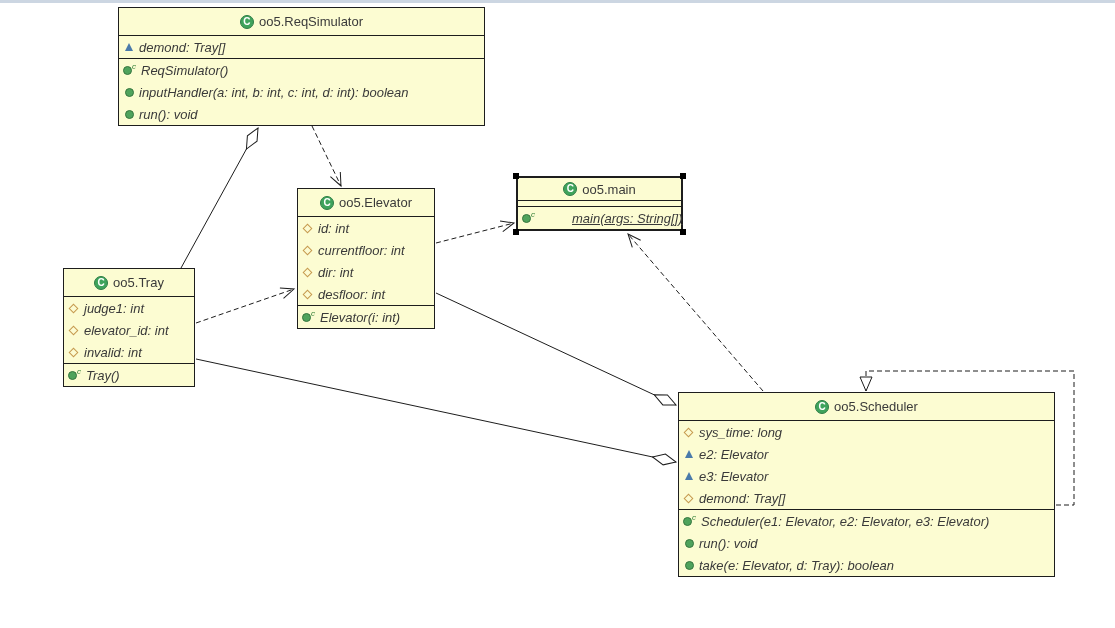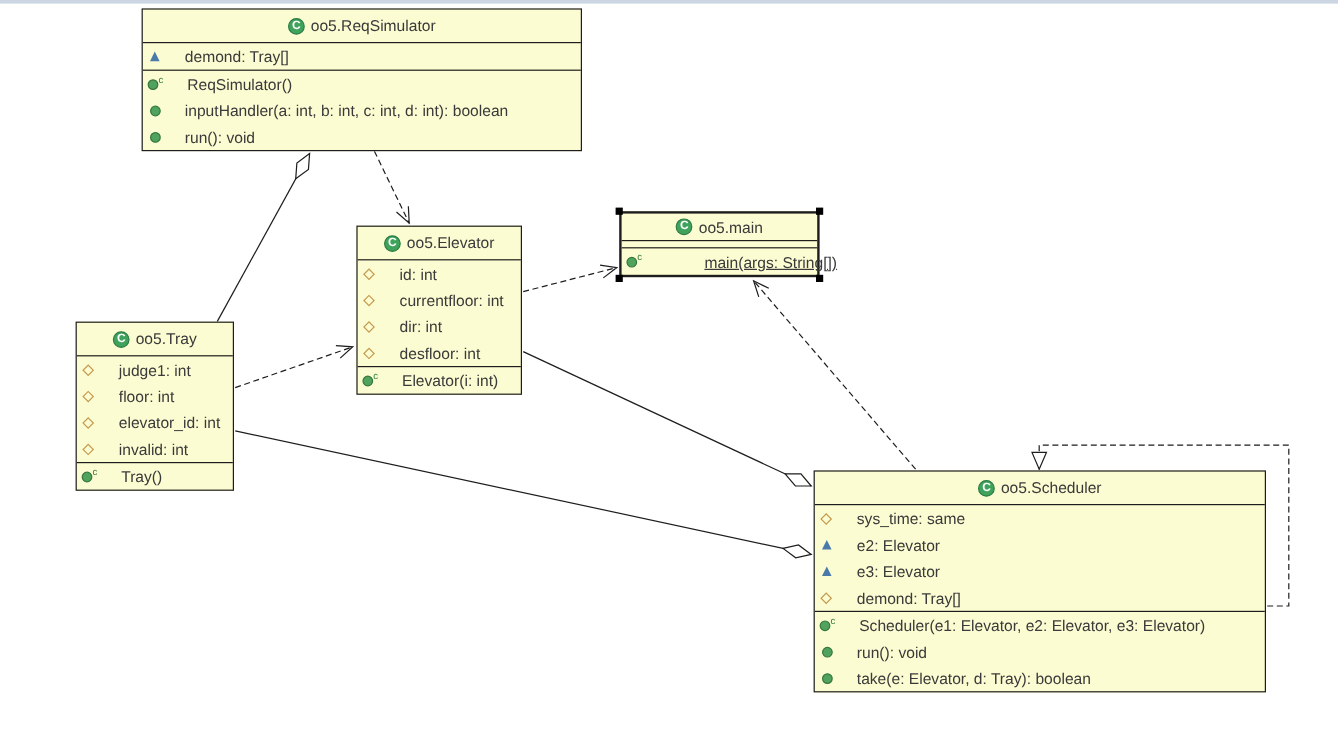--- a/index.html
+++ b/index.html
@@ -6,21 +6,21 @@
   #stage{position:relative;width:1115px;height:628px;background:#ffffff;overflow:hidden;
          font-family:"Liberation Sans",sans-serif;font-size:13px;color:#3a3a3a;}
   #topstrip{position:absolute;left:0;top:0;width:1115px;height:3px;background:#ccd6e2;}
   #relations{position:absolute;left:0;top:0;width:1115px;height:628px;}
   .rel{fill:none;stroke:#1d1d1d;stroke-width:1;}
   .rel-dependency,.rel-realization{stroke-dasharray:5 3;}
 
   .node{position:absolute;background:#fcfcd2;border:1px solid #1d1d1d;box-sizing:border-box;}
   .titlebar{display:flex;align-items:center;justify-content:center;gap:5px;height:27px;}
   .sec{border-top:1px solid #1d1d1d;}
-  .row{display:flex;align-items:center;gap:19px;height:22px;padding:0 4px;white-space:nowrap;}
+  .row{display:flex;align-items:center;gap:4px;height:22px;padding:0 4px;white-space:nowrap;font-style:italic;}
   .lbl{white-space:nowrap;}
   .u{text-decoration:underline;margin-left:32px;}
 
   
   .icls{display:inline-flex;align-items:center;justify-content:center;width:14px;height:14px;
         border-radius:50%;background:#3fa35c;border:1px solid #2e7d46;box-sizing:border-box;
         color:#fff;font-size:10px;font-weight:bold;line-height:12px;flex:0 0 auto;}
   .idot{display:inline-block;width:9px;height:9px;border-radius:50%;
         background:#4fa35c;border:1px solid #36763f;box-sizing:border-box;flex:0 0 auto;}
   .ictor{display:inline-flex;align-items:flex-start;width:14px;flex:0 0 auto;}
@@ -189,26 +189,20 @@
       <div class="row">
         <span class="iconpad">
             <span class="idia"></span>
           </span>
         <span class="lbl">judge1: int</span>
       </div>
       <div class="row">
         <span class="iconpad">
             <span class="idia"></span>
           </span>
-        <span class="lbl">floor: int</span>
-      </div>
-      <div class="row">
-        <span class="iconpad">
-            <span class="idia"></span>
-          </span>
         <span class="lbl">elevator_id: int</span>
       </div>
       <div class="row">
         <span class="iconpad">
             <span class="idia"></span>
           </span>
         <span class="lbl">invalid: int</span>
       </div>
     </div>
     <div class="sec">
@@ -227,21 +221,21 @@
       <span class="icls">
           <span>C</span>
         </span>
       <span class="lbl">oo5.Scheduler</span>
     </div>
     <div class="sec">
       <div class="row">
         <span class="iconpad">
             <span class="idia"></span>
           </span>
-        <span class="lbl">sys_time: same</span>
+        <span class="lbl">sys_time: long</span>
       </div>
       <div class="row">
         <span class="iconpad">
             <span class="itri"></span>
           </span>
         <span class="lbl">e2: Elevator</span>
       </div>
       <div class="row">
         <span class="iconpad">
             <span class="itri"></span>

